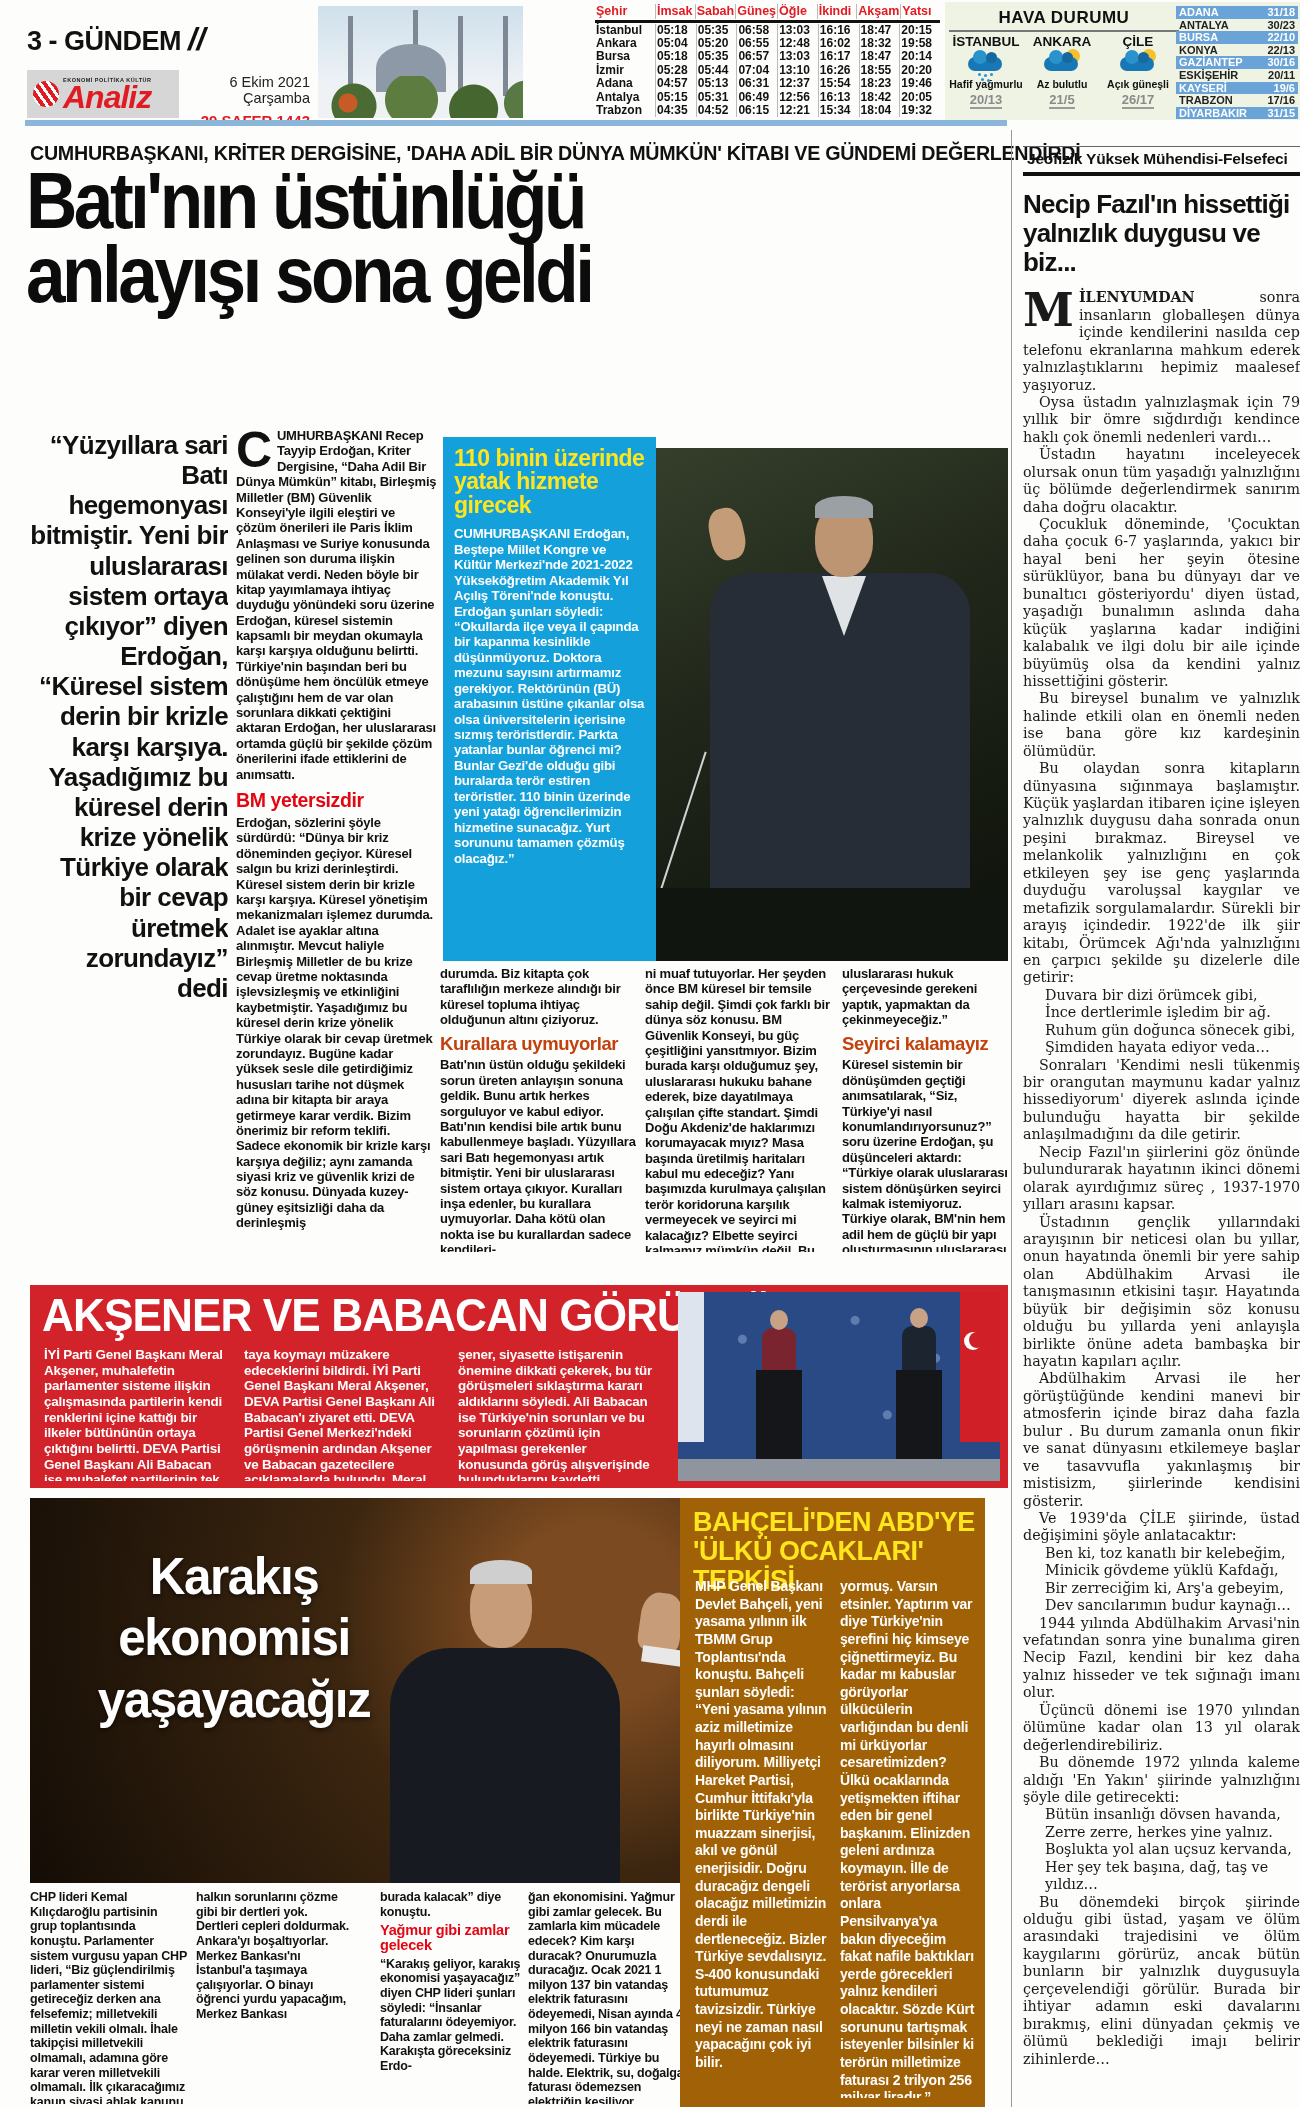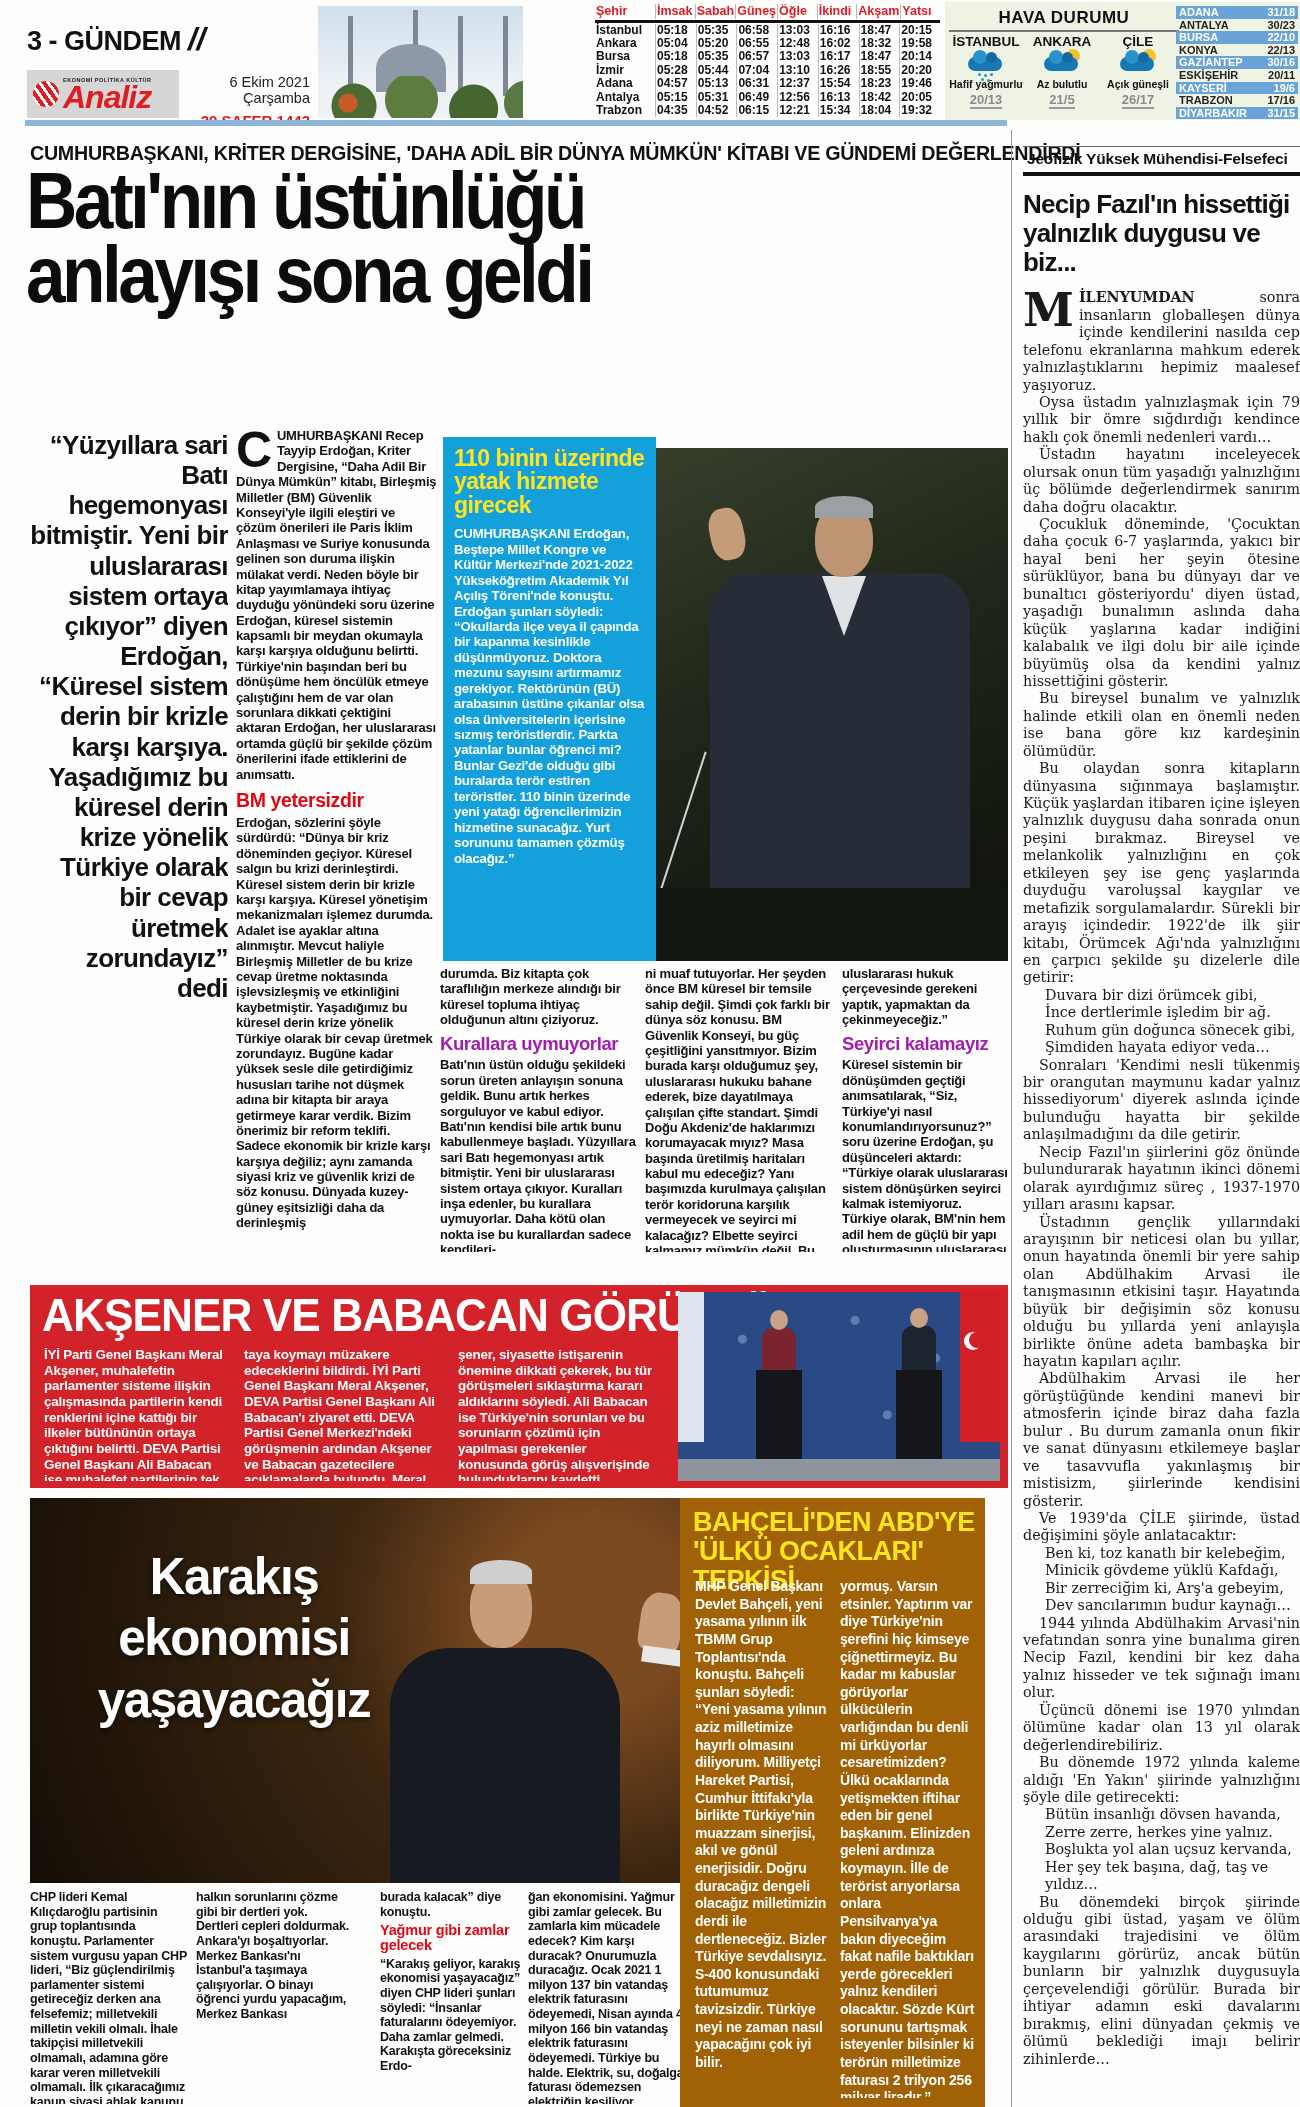--- a/index.html
+++ b/index.html
@@ -74,21 +74,21 @@
   .photo-erdogan .mic { position:absolute; left:120px; top:300px; width:2px; height:160px; background:#cfd3d6; transform:rotate(18deg); }
   .photo-erdogan .podium { position:absolute; left:0; top:440px; width:448px; height:73px; background:#11150f; }
 
   .bluebox { left:443px; top:437px; width:213px; height:524px; background:#14a0da; padding:10px 11px; overflow:hidden; }
   .bluebox .t { color:#ffe51e; font-size:23px; font-weight:800; line-height:1.02; letter-spacing:-0.5px; }
   .bluebox .b { color:#fff; font-size:13.2px; font-weight:700; line-height:1.17; margin-top:9px; letter-spacing:-0.2px; }
 
   .colB { left:440px; top:966px; width:196px; height:286px; font-size:13px; font-weight:700; line-height:1.185; overflow:hidden; letter-spacing:-0.2px;}
   .colC { left:645px; top:966px; width:188px; height:286px; font-size:13px; font-weight:700; line-height:1.185; overflow:hidden; letter-spacing:-0.2px;}
   .colD { left:842px; top:966px; width:166px; height:286px; font-size:13px; font-weight:700; line-height:1.185; overflow:hidden; letter-spacing:-0.2px;}
-  .red-sub2 { color:#a21caf; font-weight:800; font-size:18.5px; margin:5px 0 3px; letter-spacing:-0.4px; }
+  .red-sub2 { color:#c2410c; font-weight:800; font-size:18.5px; margin:5px 0 3px; letter-spacing:-0.4px; }
 
   
   .redbox { left:30px; top:1285px; width:978px; height:203px; background:#d2232a; overflow:hidden; }
   .redbox .hl { position:absolute; left:12px; top:2px; color:#fff; font-size:47px; font-weight:900; letter-spacing:-1px; white-space:nowrap; transform:scaleX(0.94); transform-origin:left; }
   .redbox .c { position:absolute; top:62px; height:134px; color:#fff; font-size:13.4px; font-weight:700; line-height:1.17; overflow:hidden; letter-spacing:-0.2px;}
   .redbox .c1 { left:14px; width:188px; }
   .redbox .c2 { left:214px; width:200px; }
   .redbox .c3 { left:428px; width:200px; }
   .photo-deva { position:absolute; left:648px; top:7px; width:322px; height:189px; background:#2a4a85; overflow:hidden; }
   .photo-deva .dots { position:absolute; inset:0;

